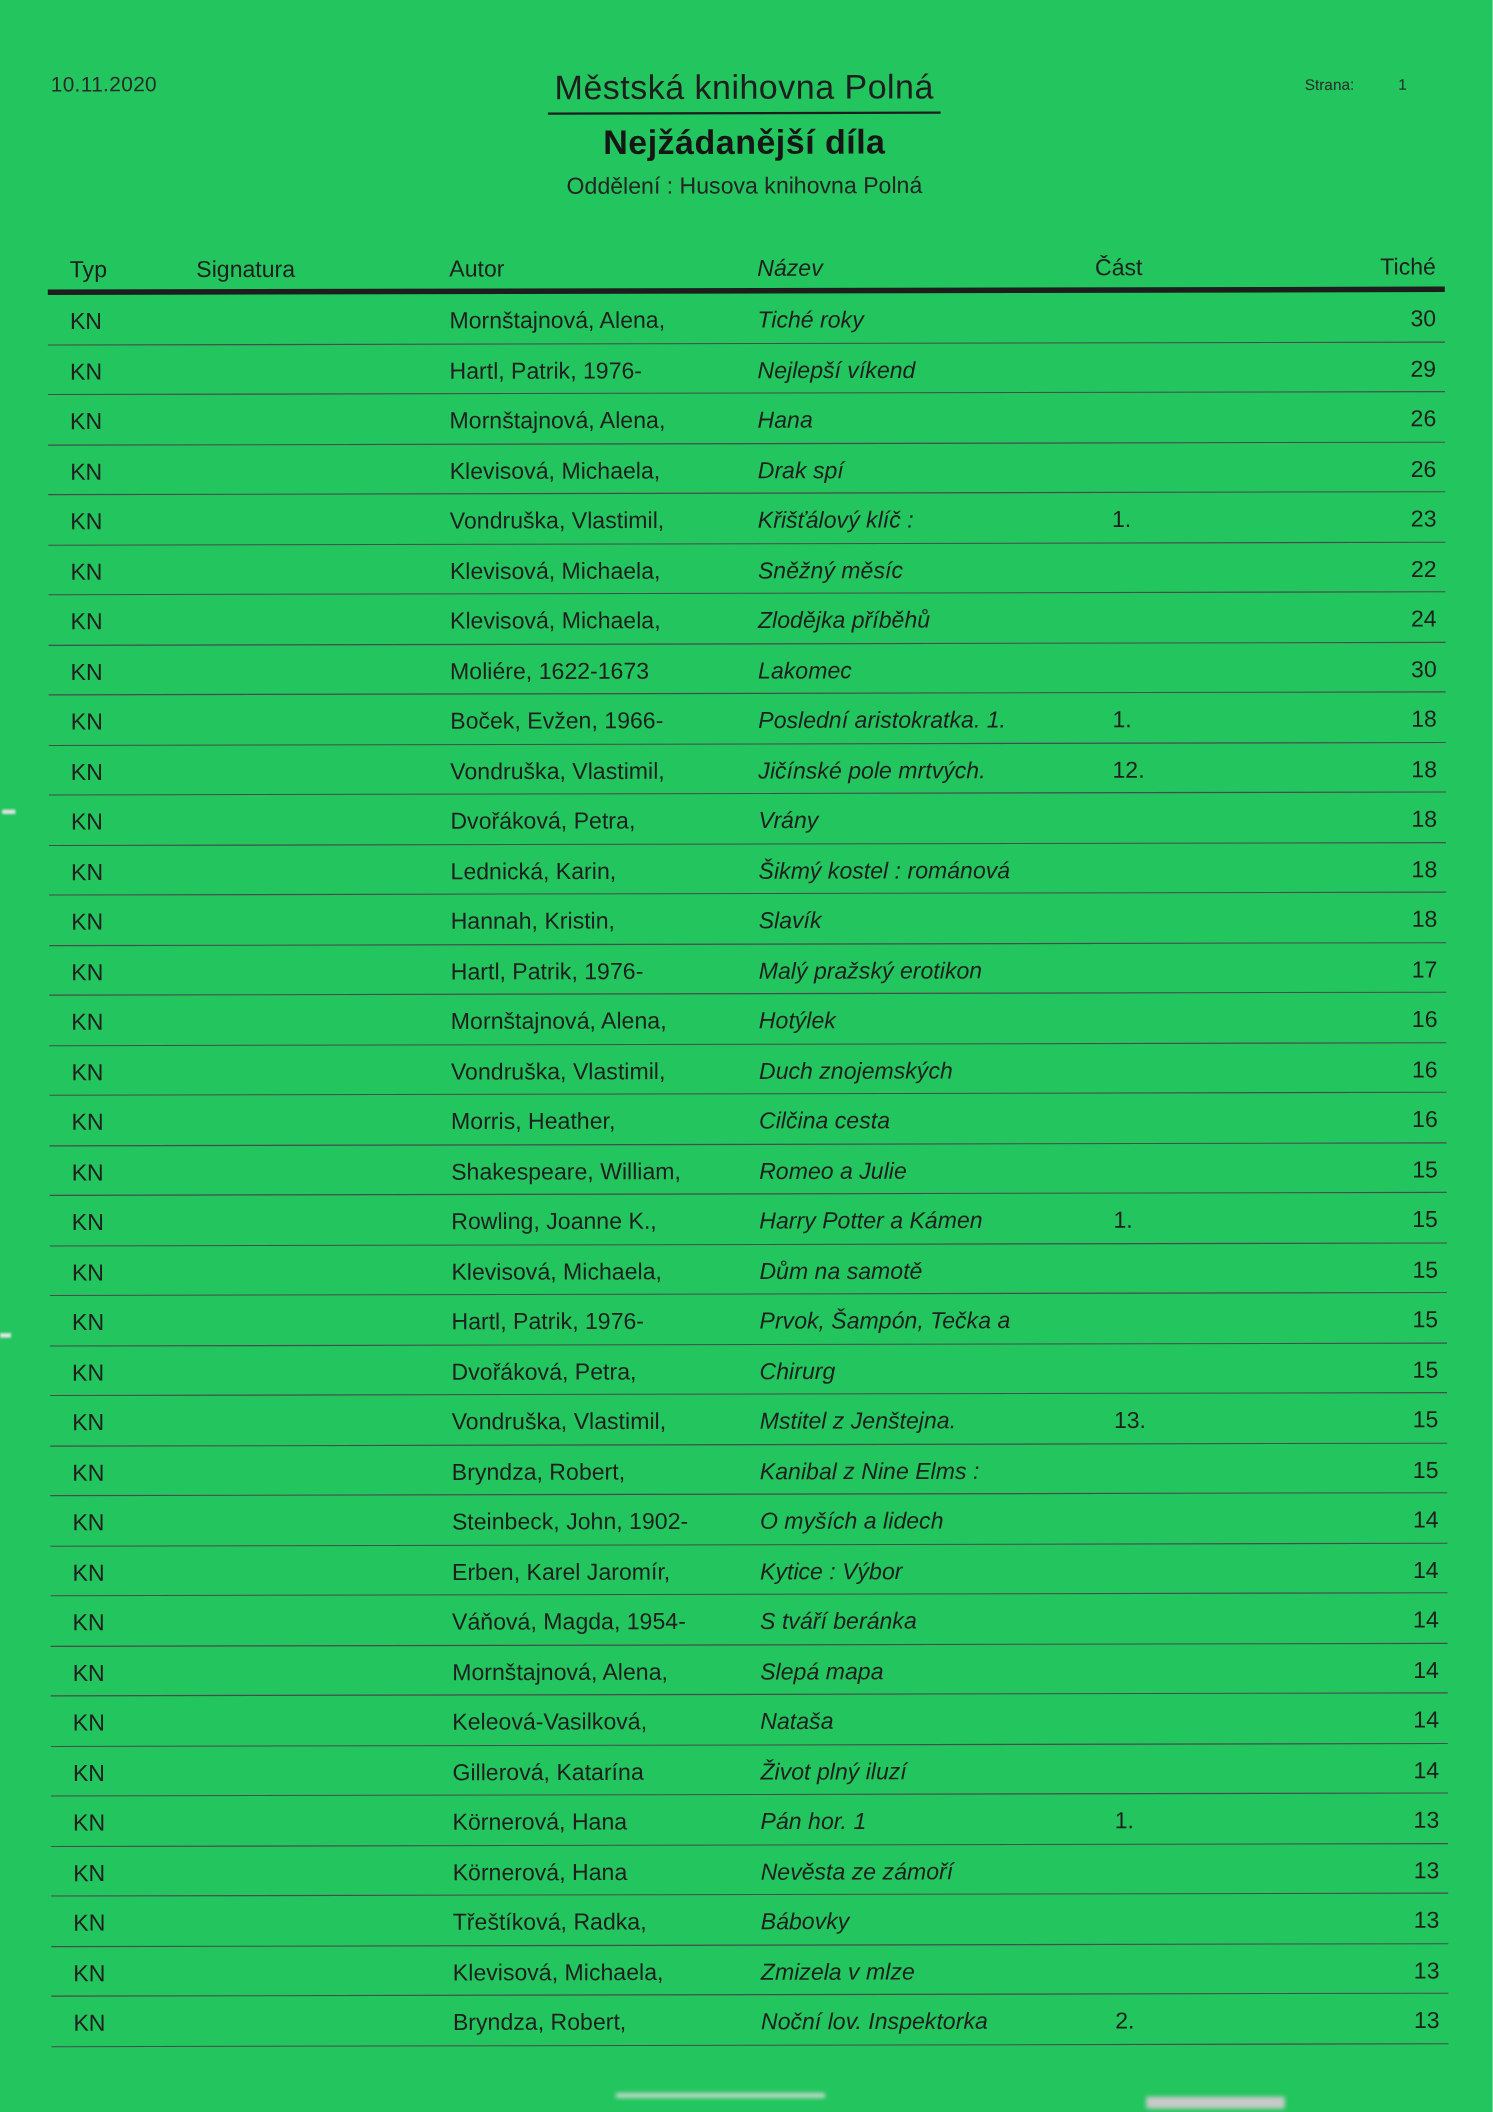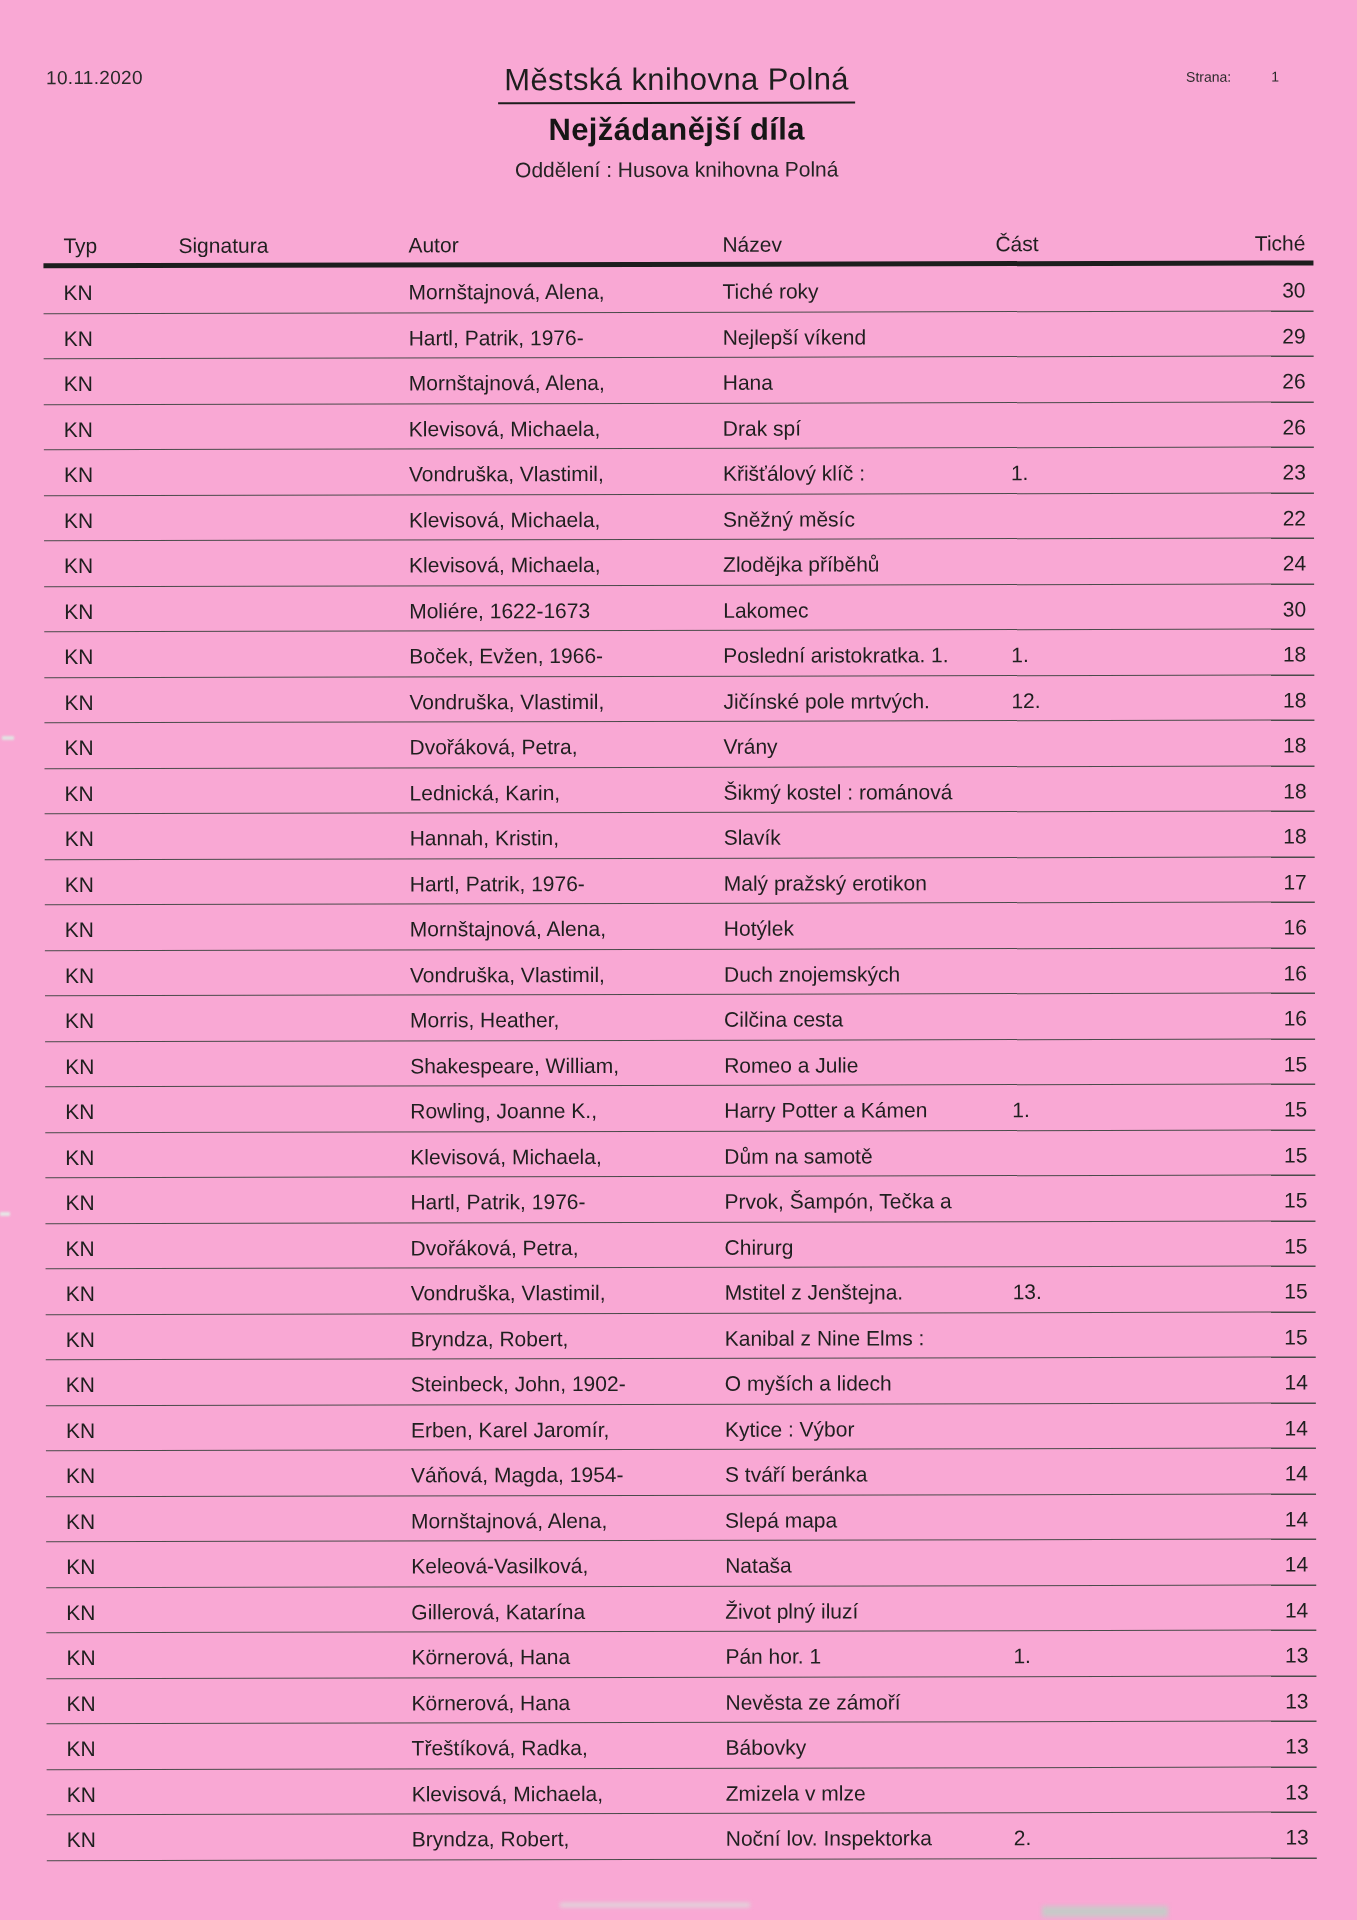--- a/index.html
+++ b/index.html
@@ -1,20 +1,20 @@
 <!DOCTYPE html>
 <html><head>
 <meta charset="utf-8">
 <style>
   * { margin:0; padding:0; box-sizing:border-box; }
   html,body { width:1357px; height:1920px; }
   body { background:#ffffff; font-family:"Liberation Sans", sans-serif; }
   .page {
     position:relative; width:1357px; height:1920px;
-    background:#f9a8d4; color:#222; overflow:hidden;
+    background:#22c55e; color:#222; overflow:hidden;
   }
   .tilt {
     position:absolute; inset:0;
     transform:rotate(-0.12deg); transform-origin:600px 1000px;
   }
   
   .date { position:absolute; left:48px; top:66px; font-size:19px; color:#2a2a2a; letter-spacing:.3px; }
   .library-wrap { position:absolute; left:0; right:0; top:62px; text-align:center; }
   .library { display:inline-block; font-size:31px; color:#1e1e1e; letter-spacing:.4px;
              border-bottom:2.5px solid #1e1e1e; padding:0 6px 4px 6px; }
@@ -26,21 +26,21 @@
   .subtitle { position:absolute; left:0; right:0; top:158px; text-align:center;
               font-size:21px; color:#242424; }
   
   .tbl { position:absolute; left:45px; top:230px; width:1270px; }
   .thead { position:relative; height:37px; border-bottom:5px solid #1d1d1d; }
   .th, .td { position:absolute; font-size:21px; color:#1f1f1f; white-space:nowrap; }
   .thead .th { top:3px; }
   .c-typ       { left:20px; }
   .c-signatura { left:135px; }
   .c-autor     { left:365px; }
-  .c-nazev     { left:679px; }
+  .c-nazev     { left:645px;font-style:italic; }
   .c-cast      { left:952px; }
   .c-pocet     { right:8px; text-align:right; }
   .tr { position:relative; height:45.5px; border-bottom:1.6px solid #4b4b4b; }
   .tr .td { top:13px; }
   .tr .c-cast { left:967px; }
   
   .artifact { position:absolute; pointer-events:none; }
   .a-bar    { left:1042px; top:1906px; width:126px; height:11px; background:#c9c9c9; filter:blur(2px); }
   .a-smudge { left:560px;  top:1903px; width:190px; height:4px;  background:#dcdcdc; filter:blur(2px); }
   .a-dot1   { left:2px; top:736px;  width:12px; height:4px; background:#e2e2e2; filter:blur(1px); }

